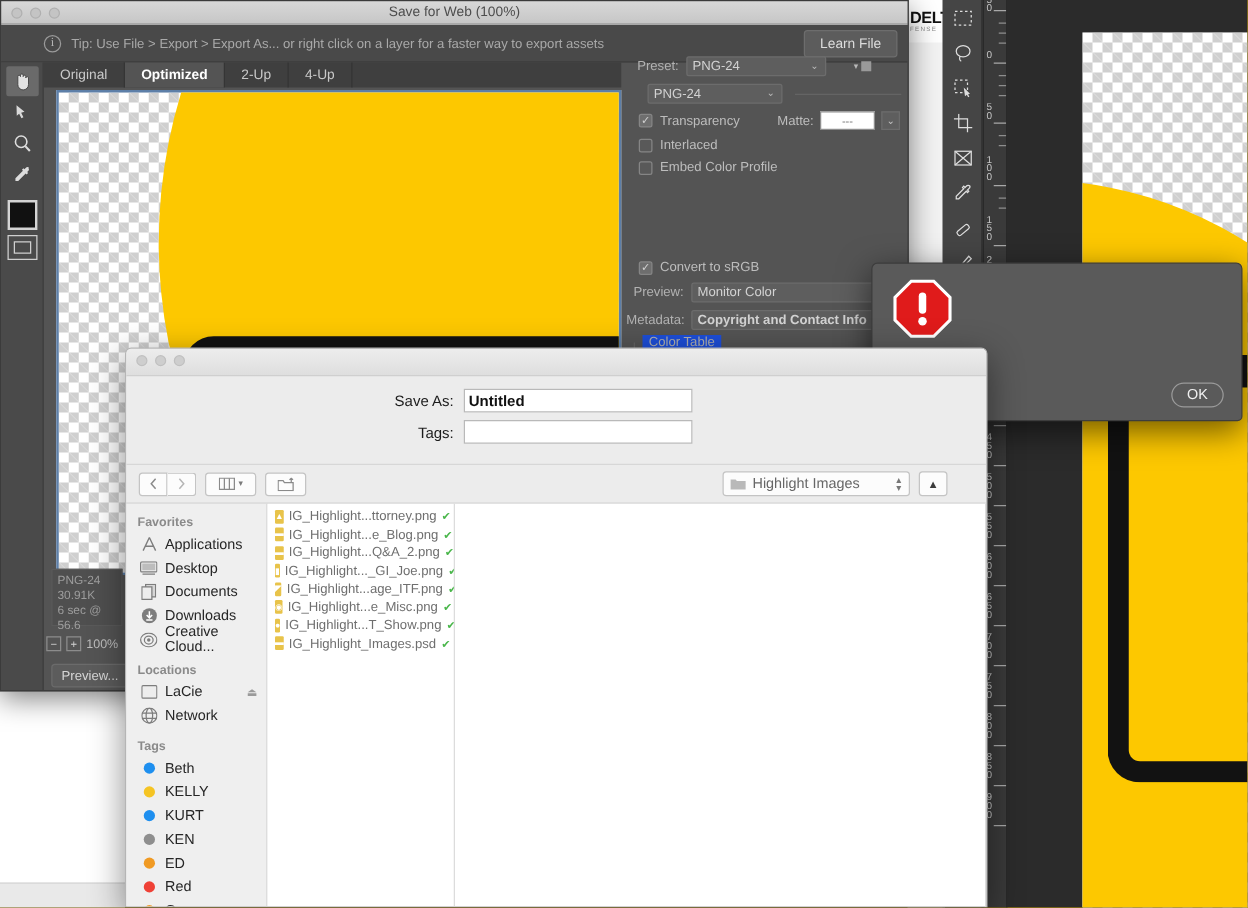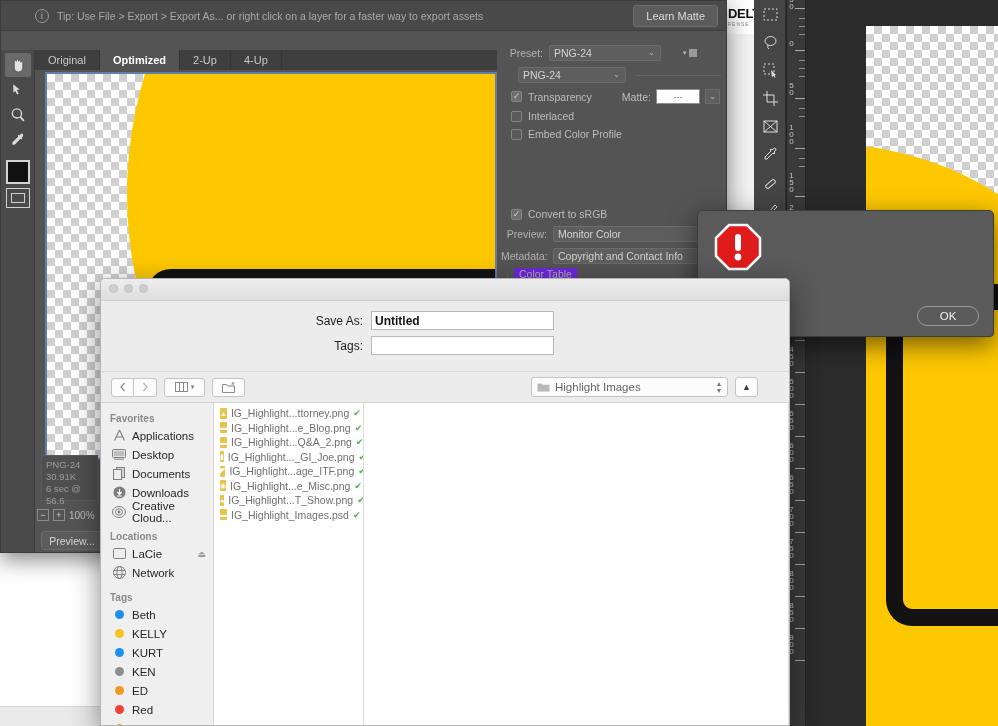--- a/index.html
+++ b/index.html
@@ -195,21 +195,21 @@
     width:11px;height:11px;border:1px solid #858585;border-radius:2px;background:#595959;
     margin-right:6px; display:inline-flex; align-items:center; justify-content:center;
     color:#cfcfcf; font-size:9px; line-height:1;
   }
   .chk.on { background:#6e6e6e; }
   .fieldset {
     border:1px solid #646464; border-top:none; margin-top:2px; padding:10px 8px 6px;
     position:relative;
   }
   .legend {
-    position:absolute; top:-6px; left:6px; background:#6d28d9; padding:0 5px;
+    position:absolute; top:-6px; left:6px; background:#1d4ed8; padding:0 5px;
     color:#b0b0b0; font-size:10.5px;
   }
   .colortable-box {
     height:26px; border:1px solid #646464; background:#4e4e4e; margin-left:36px;
   }
 
   
   #savedlg {
     position:absolute; left:100px; top:278px; width:690px; height:448px;
     background:#ececec; border:1px solid #b5b5b5; border-radius:5px 5px 0 0;
@@ -237,21 +237,21 @@
   .tbbtn {
     height:19px; background:#fcfcfc; border:1px solid #c4c4c4; border-radius:3px;
     display:flex; align-items:center; justify-content:center; color:#7b7b7b; font-size:11px;
   }
   .tbbtn.nav { width:23px; border-radius:0; }
   .tbbtn.navl { border-radius:3px 0 0 3px; }
   .tbbtn.navr { border-radius:0 3px 3px 0; border-left:none; }
   .tbbtn.view { width:41px; gap:3px; }
   .tbbtn.newf { width:33px; }
   #loc-select {
-    width:197px; height:20px; background:#fcfcfc; border:1px solid #c4c4c4; border-radius:3px;
+    width:150px; height:20px; background:#fcfcfc; border:1px solid #c4c4c4; border-radius:3px;
     display:flex; align-items:center; padding:0 5px; gap:5px; color:#666; font-size:11.5px;
     position:relative;
   }
   #loc-up {
     width:23px;height:20px;background:#fcfcfc;border:1px solid #c4c4c4;border-radius:3px;
     display:flex;align-items:center;justify-content:center;color:#3c3c3c;font-size:9px;
   }
   #search-field {
     width:200px; height:19px; background:#f2f2f2; border:1px solid #dcdcdc; border-radius:10px;
     display:flex; align-items:center; padding:0 8px; gap:5px; color:#a0a0a0; font-size:11.5px;
@@ -294,21 +294,21 @@
     box-shadow:0 8px 26px rgba(0,0,0,.55); overflow:hidden;
   }
   #errdlg-title {
     height:19px; background:linear-gradient(#d9d9d9,#c7c7c7); border-bottom:1px solid #a8a8a8;
     display:flex;align-items:center;justify-content:center; color:#3f3f3f; font-size:11.5px;
   }
   #errdlg-body { display:flex; padding:12px 14px 0 16px; gap:14px; }
   #err-icon { width:48px; height:48px; flex:none; position:relative; }
   #errdlg .msg { color:#e8e8e8; font-size:12px; line-height:16px; padding-top:4px; }
   #ok-btn {
-    position:absolute; right:14px; bottom:10px; width:62px; height:20px;
+    position:absolute; right:14px; bottom:10px; width:42px; height:20px;
     border:1px solid #9a9a9a; border-radius:10px; color:#f0f0f0; font-size:11.5px;
     display:flex;align-items:center;justify-content:center; background:#5a5a5a;
   }
 
   
   #desktop-white { position:absolute; left:0; top:553px; width:100px; height:173px; background:#fff; }
   #desktop-white2 { position:absolute; left:0; top:706px; width:100px; height:20px; background:#e9e9e9; border-top:1px solid #d5d5d5;}
 </style>
 </head>
 <body>
@@ -549,25 +549,33 @@
         </svg>
     </div>
   </div>
 </div>
 
 <div id="desktop-white"></div>
 <div id="desktop-white2"></div>
 
 <div id="sfw">
 
+  <div id="sfw-title">
+    <div class="traffic">
+      <i></i>
+      <i></i>
+      <i></i>
+    </div>
+    <div class="t">Save for Web (100%)</div>
+  </div>
 
   <div id="sfw-tipbar">
     <div class="info-circle">i</div>
     <div class="tip">Tip: Use File &gt; Export &gt; Export As...  or right click on a layer for a faster way to export assets</div>
-    <div id="learn-more">Learn Matte</div>
+    <div id="learn-more">Learn File</div>
   </div>
 
   <div id="sfw-toolbar">
     <div class="tb active">
       <svg width="16" height="16" viewBox="0 0 15 15">
           <path d="M4 8 V4 a1 1 0 0 1 2 0 V3 a1 1 0 0 1 2 0 v1 a1 1 0 0 1 2 0 v1 a1 1 0 0 1 2 0 v5 a4 4 0 0 1-8 0z" fill="#e3e3e3" stroke="#444" stroke-width=".7"></path>
         </svg>
     </div>
     <div class="tb">
       <svg width="16" height="16" viewBox="0 0 15 15">
@@ -675,21 +683,21 @@
 
     <div class="srow">
       <div class="slabel" style="width:46px">Preview:</div>
       <div class="sselect" style="flex:1; margin-left:6px; margin-right:4px;">
         <span>Monitor Color</span>
       </div>
     </div>
 
     <div class="srow">
       <div class="slabel" style="width:46px">Metadata:</div>
-      <div class="sselect" style="flex:1; margin-left:6px; margin-right:4px;">
+      <div class="sselect" style="flex:1; margin-left:6px; margin-right:4px;font-weight:bold;">
         <span>Copyright and Contact Info</span>
       </div>
     </div>
 
     <div class="fieldset" style="margin-right:4px; margin-left:6px; margin-top:10px;">
       <div class="legend">Color Table</div>
       <div class="colortable-box"></div>
     </div>
   </div>
 </div>

